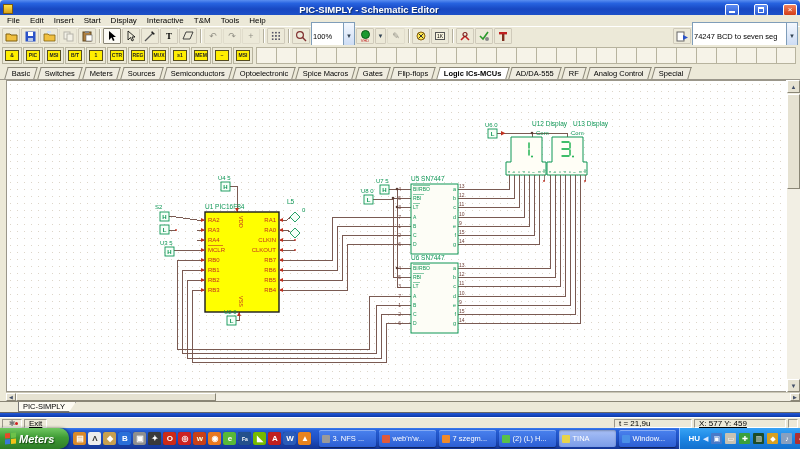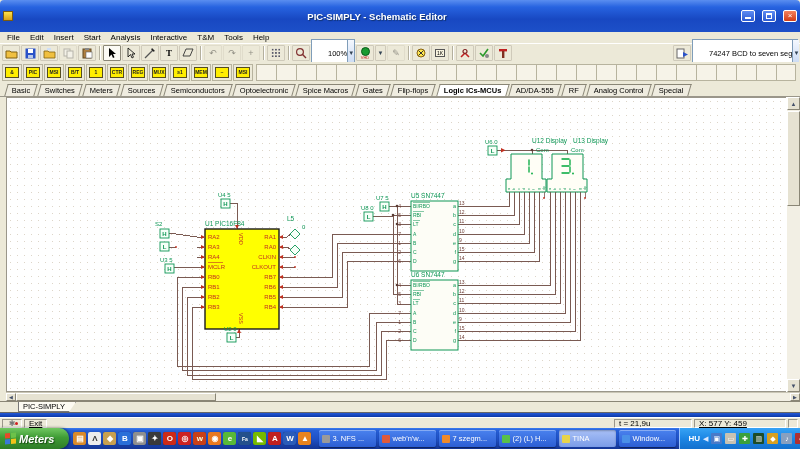--- a/index.html
+++ b/index.html
@@ -1,21 +1,21 @@
 <!DOCTYPE html>
 <html><head>
 <meta charset="utf-8">
 <style>
   html,body{margin:0;padding:0;background:#444;}
   *{box-sizing:border-box;user-select:none;}
   .screen{position:relative;width:800px;height:449px;overflow:hidden;background:#ece9d8;
     font-family:"Liberation Sans",sans-serif;color:#000;}
   
   .window{position:absolute;left:0;top:0;right:0;bottom:21px;display:flex;flex-direction:column;}
-  .titlebar{height:15px;flex:none;display:flex;align-items:center;gap:7px;padding:16px 3px;
+  .titlebar{height:15px;flex:none;display:flex;align-items:flex-start;gap:15px;padding:4px 3px;
     background:linear-gradient(180deg,#5a8ef0 0%,#2763e0 22%,#1848c2 60%,#1d50c8 100%);
     border-radius:4px 4px 0 0;}
   .appicon{width:10px;height:10px;flex:none;background:linear-gradient(#ffe24a,#d8a018);border:1px solid #7a5a10;}
   .title{flex:1;text-align:center;color:#fff;font-weight:bold;font-size:9.5px;
     text-shadow:1px 1px 1px #10306a;white-space:nowrap;overflow:hidden;}
   .tbtn{width:14px;height:12px;flex:none;border:1px solid #fff;border-radius:2px;color:#fff;
     background:linear-gradient(#5e8cf2,#2a5ad2);font-size:8px;line-height:9px;text-align:center;}
   .tbtn.close{background:linear-gradient(#f3825e,#d23c16);}
   .minglyph{display:block;margin:6px auto 0;width:6px;height:2px;background:#fff;}
   .restglyph{display:block;margin:2px auto 0;width:6px;height:6px;border:1px solid #fff;border-top:2px solid #fff;}
@@ -24,21 +24,21 @@
   .mitem{font-size:8px;padding:0 5px;line-height:11px;}
   
   .toolbar1{height:19px;flex:none;display:flex;align-items:center;background:#ece9d8;padding:0 2px;gap:1px;
     border-top:1px solid #fff;}
   .tb{width:18px;height:16px;flex:none;border:1px solid #cfcaba;border-radius:1px;background:#ece9d8;
     display:flex;align-items:center;justify-content:center;font-size:9px;}
   .tb.pressed{background:#fbfaf4;border:1px solid #8a8676;}
   .tb.disabled{opacity:.4;}
   .sep{width:1px;height:14px;flex:none;background:#b4b09e;box-shadow:1px 0 0 #fff;margin:0 2px;}
   .combo{height:29px;background:#fff;border:1px solid #7f9db9;display:flex;align-items:center;
-    font-size:7.5px;padding-left:16px;white-space:nowrap;}
+    font-size:7.5px;padding-left:1px;white-space:nowrap;}
   .combo .arrow{margin-left:auto;width:11px;align-self:stretch;border-left:1px solid #7f9db9;
     background:linear-gradient(#f4f8fe,#c4d6f2);font-size:6px;display:flex;align-items:center;justify-content:center;color:#345;}
   .zoomcombo{width:44px;}
   .partcombo{width:106px;}
   .toolbar2{height:20px;flex:none;display:flex;align-items:center;background:#ece9d8;padding:0 2px;gap:1px;}
   .icbtn{width:20px;height:17px;flex:none;border:1px solid #b7b39e;background:#ece9d8;
     display:flex;align-items:center;justify-content:center;}
   .ic{width:14px;height:11px;background:#ffee00;border:1px solid #544c20;font-size:5px;font-weight:bold;
     display:flex;align-items:center;justify-content:center;color:#222;overflow:hidden;}
   .cellstrip{flex:1;height:17px;margin:0 2px;border:1px solid #b7b39e;
@@ -119,21 +119,21 @@
           <i class="restglyph"></i>
         </span>
       <span class="tbtn close">×</span>
     </div>
 
     <div class="menubar" id="menubar">
         <span class="mitem">File</span>
         <span class="mitem">Edit</span>
         <span class="mitem">Insert</span>
         <span class="mitem">Start</span>
-        <span class="mitem">Analysis</span>
+        <span class="mitem">Display</span>
         <span class="mitem">Interactive</span>
         <span class="mitem">T&amp;M</span>
         <span class="mitem">Tools</span>
         <span class="mitem">Help</span>
       </div>
 
     <div class="toolbar1">
       <span class="tb">
           <svg width="13" height="11">
             <path d="M1 3 L5 3 L6 4 L12 4 L12 10 L1 10 Z" fill="#f0c040" stroke="#806010" st="" roke-width="0.8"></path>

